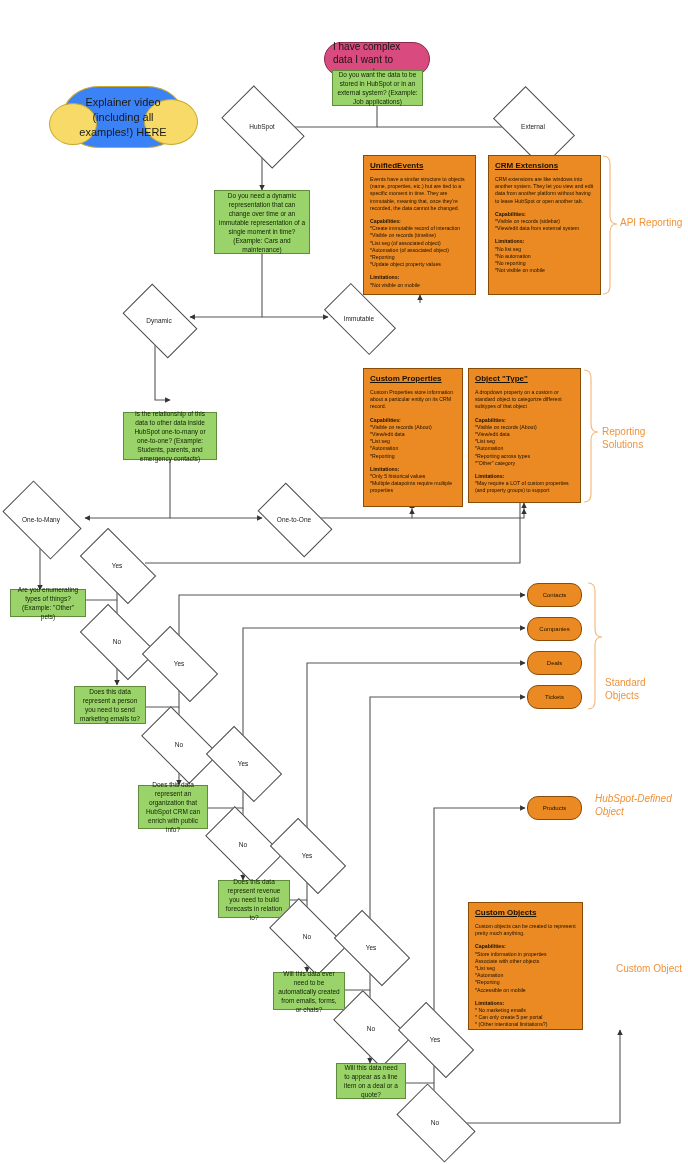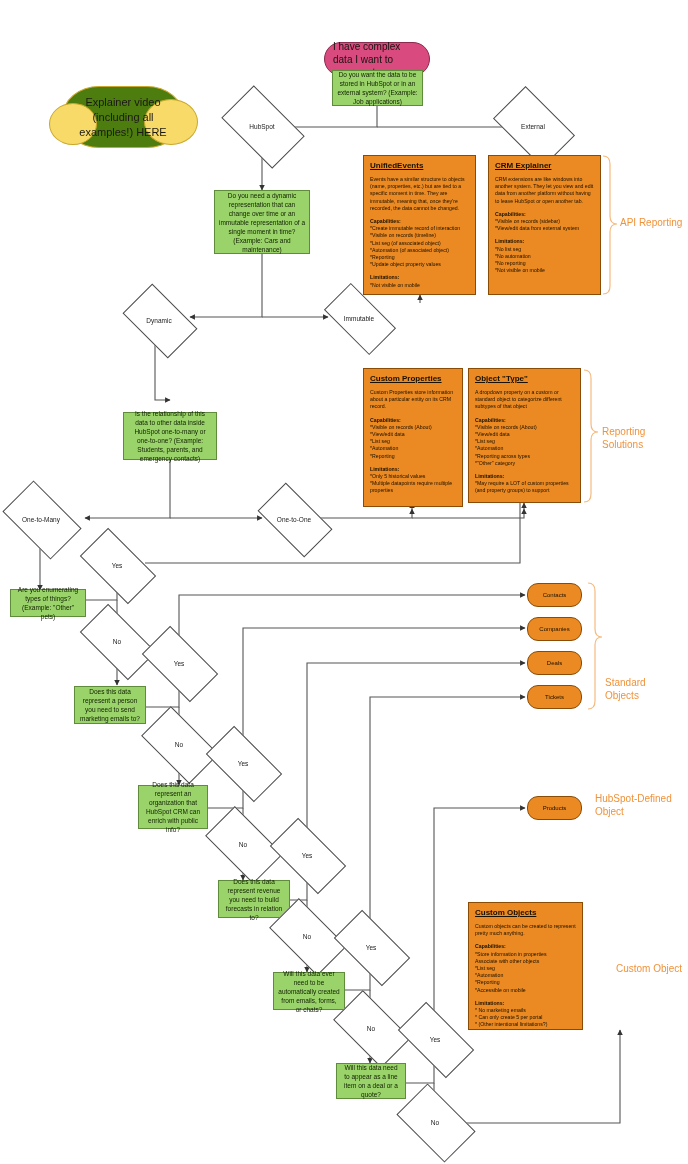--- a/index.html
+++ b/index.html
@@ -10,21 +10,21 @@
   svg#wires{position:absolute;left:0;top:0;width:688px;height:1164px;}
 
   .node{position:absolute;box-sizing:border-box;}
 
   
   .pill{background:#d94a7e;border:1px solid #8c2a4f;border-radius:30px;
         color:#18130f;display:flex;align-items:center;justify-content:center;
         text-align:left;font-size:10px;line-height:13px;padding:4px 8px;margin-top:20px;}
 
   
-  .cloud{background:#4d7c0f;border:1px solid #c9a82c;border-radius:48px/40px;
+  .cloud{background:#3b82f6;border:1px solid #c9a82c;border-radius:48px/40px;
          display:flex;align-items:center;justify-content:center;text-align:center;
          color:#1c1a14;font-size:11px;line-height:15px;padding:6px 10px;}
   .cloud:before,.cloud:after{content:"";position:absolute;background:#f7da68;
          border:1px solid #c9a82c;border-radius:50%;}
   .cloud:before{width:46px;height:40px;left:-14px;top:16px;}
   .cloud:after{width:52px;height:44px;right:-15px;top:12px;}
   .cloudtxt{position:relative;z-index:3;}
 
   
   .qbox{background:#9ad36a;border:1px solid #5f8c3a;color:#102000;
@@ -179,21 +179,21 @@
       <li>*Reporting</li>
       <li>*Update object property values</li>
     </ul>
     <p class="sec">Limitations:</p>
     <ul>
       <li>*Not visible on mobile</li>
     </ul>
   </div>
 
   <div class="node card" style="left:488px;top:155px;width:113px;height:140px;">
-    <h4>CRM Explainer</h4>
+    <h4>CRM Extensions</h4>
     <p class="desc">CRM extensions are like windows into another system. They let you view and edit data from another platform without having to leave HubSpot or open another tab.</p>
     <p class="sec">Capabilities:</p>
     <ul>
       <li>*Visible on records (sidebar)</li>
       <li style="white-space:normal">*View/edit data from external system</li>
     </ul>
     <p class="sec">Limitations:</p>
     <ul>
       <li>*No list seg</li>
       <li>*No automation</li>
@@ -395,20 +395,20 @@
 
   <div class="glabel" style="left:620px;top:216px;">
     <span>API Reporting</span>
   </div>
   <div class="glabel" style="left:602px;top:425px;width:70px;">
     <span>Reporting Solutions</span>
   </div>
   <div class="glabel" style="left:605px;top:632px;width:70px;margin-top:44px;">
     <span>Standard Objects</span>
   </div>
-  <div class="glabel" style="left:595px;top:792px;width:92px;">
+  <div class="glabel" style="left:595px;top:792px;width:92px;font-style:italic;">
     <span>HubSpot-Defined Object</span>
   </div>
   <div class="glabel" style="left:595px;top:962px;width:92px;margin-left:21px;">
     <span>Custom Object</span>
   </div>
 
 </div>
 
 </body></html>

